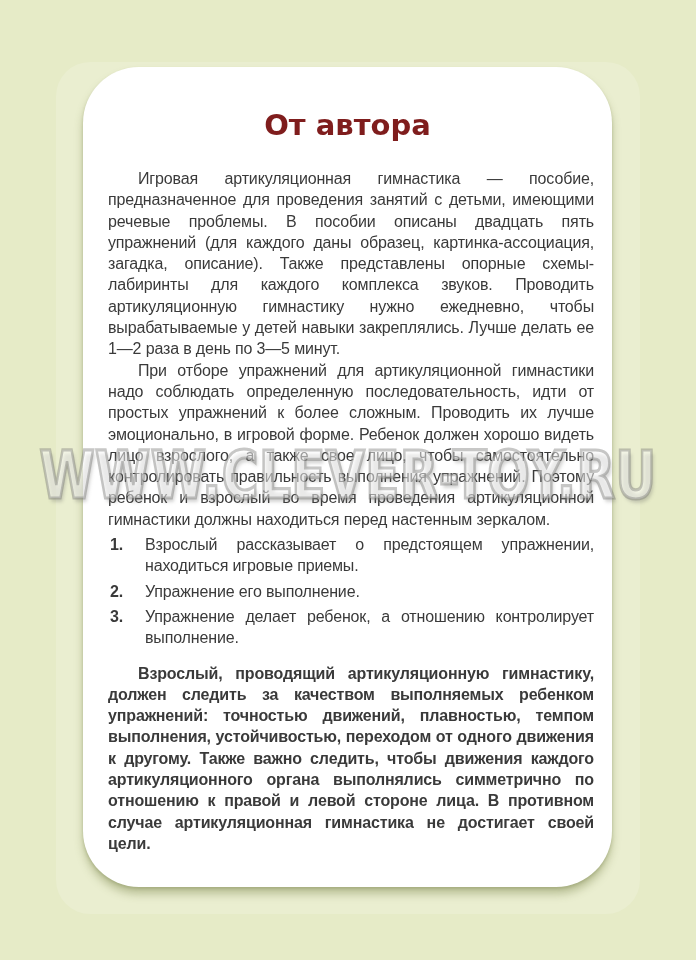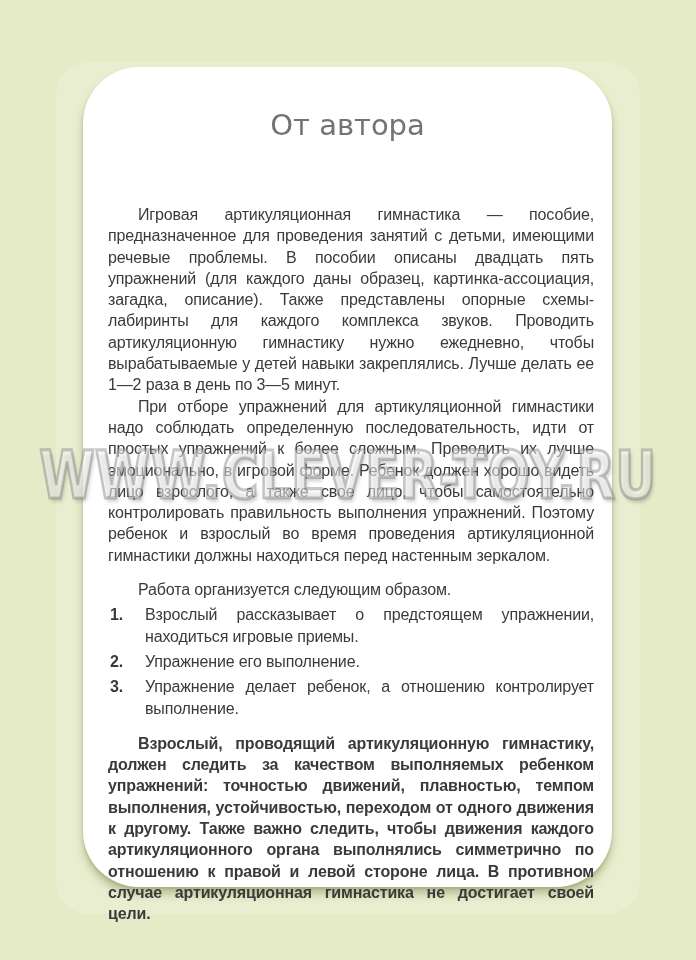--- a/index.html
+++ b/index.html
@@ -36,34 +36,33 @@
   .title {
     position: absolute;
     top: 42px;
     left: 0;
     right: 0;
     margin: 0;
     text-align: center;
     font-family: "DejaVu Sans", sans-serif;
     font-size: 29px;
     line-height: 32px;
-    font-weight: normal;
-    color: #737373;
+    font-weight: bold;
+    color: #7f1d1d;
   }
   .body-text {
     position: absolute;
     top: 101px;
     left: 25px;
     right: 18px;
     color: #3a3a3a;
     font-size: 16px;
     line-height: 21.3px;
     letter-spacing: -0.15px;
     hyphens: auto;
-    margin-top: 36px;
     -webkit-hyphens: auto;
   }
   .para {
     margin: 0;
     text-indent: 30px;
     text-align: justify;
   }
   .method-intro {
     margin-top: 13px;
   }
@@ -115,21 +114,20 @@
 <body>
 
 <div class="bg-inner"></div>
 
 <div class="card">
   <h1 class="title">От автора</h1>
 
   <div class="body-text">
     <p class="para">Игровая артикуляционная гимнастика — пособие, предназначенное для проведения занятий с детьми, имеющими речевые проблемы. В пособии описаны двадцать пять упражнений (для каждого даны образец, картинка-ассоциация, загадка, описание). Также представлены опорные схемы-лабиринты для каждого комплекса звуков. Проводить артикуляционную гимнастику нужно ежедневно, чтобы вырабатываемые у детей навыки закреплялись. Лучше делать ее 1—2 раза в день по 3—5 минут.</p>
     <p class="para">При отборе упражнений для артикуляционной гимнастики надо соблюдать определенную последовательность, идти от простых упражнений к более сложным. Проводить их лучше эмоционально, в игровой форме. Ребенок должен хорошо видеть лицо взрослого, а также свое лицо, чтобы самостоятельно контролировать правильность выполнения упражнений. Поэтому ребенок и взрослый во время проведения артикуляционной гимнастики должны находиться перед настенным зеркалом.</p>
-    <p class="para method-intro">Работа организуется следующим образом.</p>
 
     <ol class="steps">
       <li class="step">
         <span class="step-num">1.</span>
         <span class="step-text">Взрослый рассказывает о предстоящем упражнении, находиться игровые приемы.</span>
       </li>
       <li class="step">
         <span class="step-num">2.</span>
         <span class="step-text">Упражнение его выполнение.</span>
       </li>

